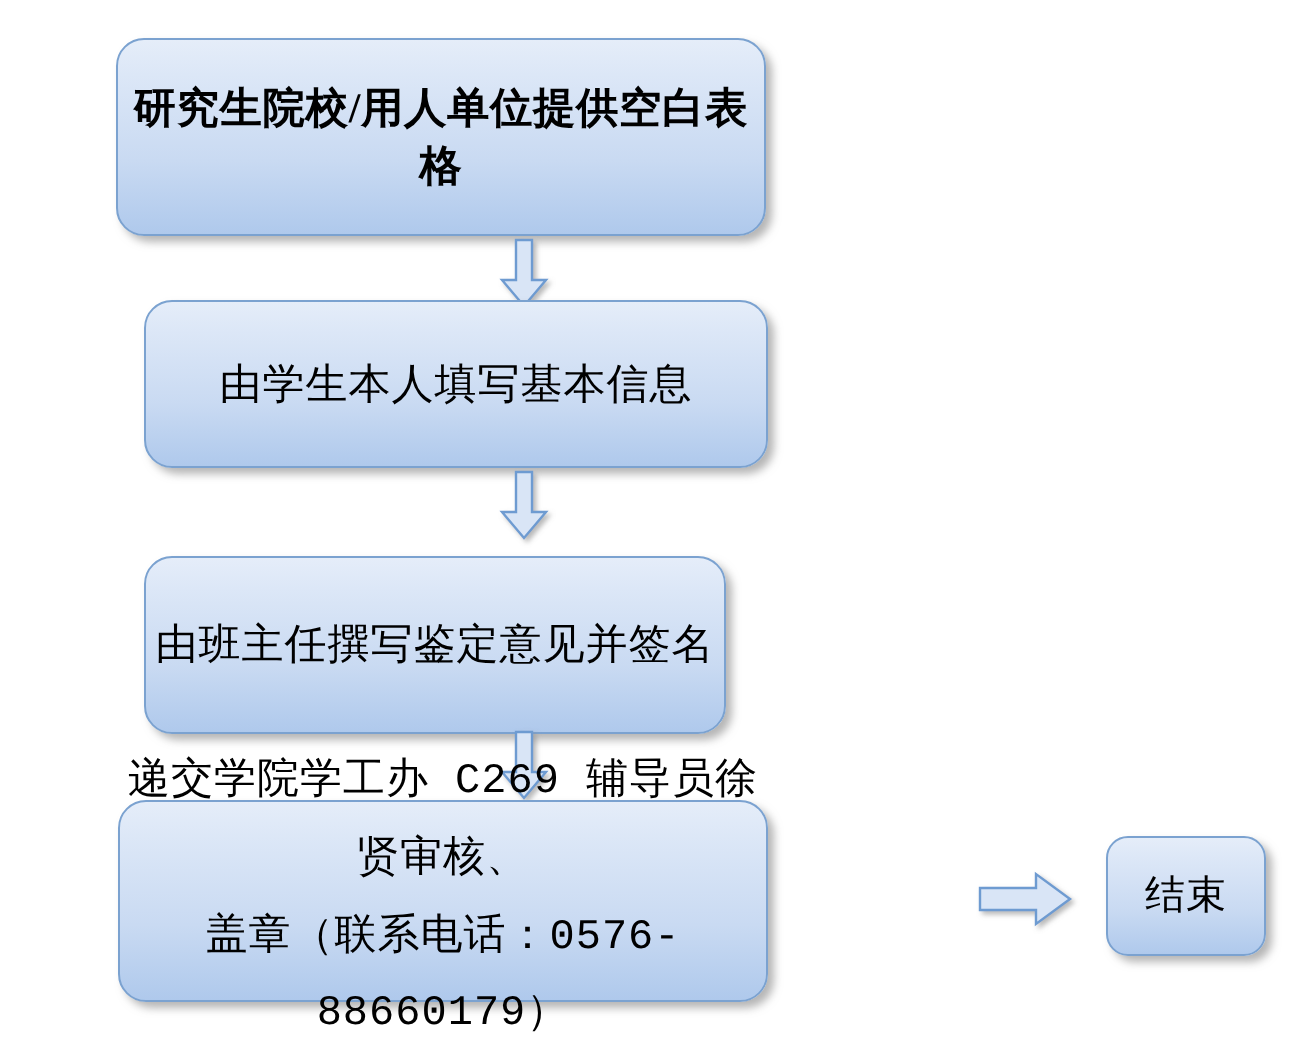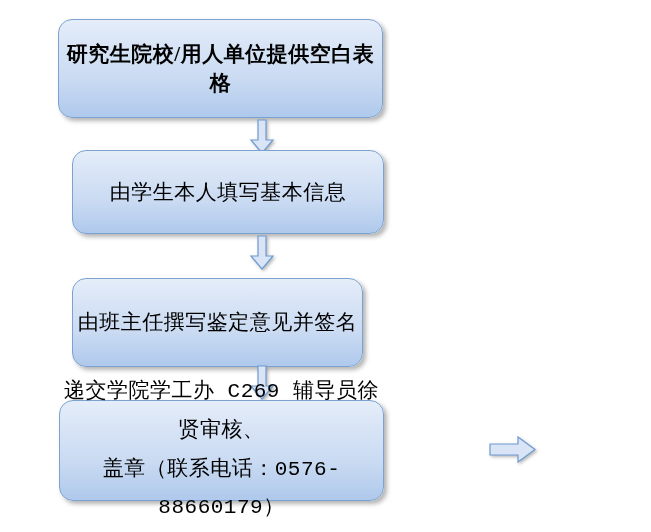--- a/index.html
+++ b/index.html
@@ -132,14 +132,17 @@
     <svg width="48" height="30" viewBox="0 0 48 30">
       <defs>
         <filter id="sh4" x="-40%" y="-40%" width="200%" height="200%">
           <feDropShadow dx="1.6" dy="1.6" stdDeviation="1.4" flood-color="#8a8a8a" flood-opacity="0.6"></feDropShadow>
         </filter>
       </defs>
       <polygon class="shape-fill shape-stroke" filter="url(#sh4)" points="1,9 29,9 29,2 46,14.5 29,27 29,20 1,20"></polygon>
     </svg>
   </div>
 
+  <div class="node" id="node-end">
+    <span class="label">结束</span>
+  </div>
 
 </div>
 
 </body></html>

